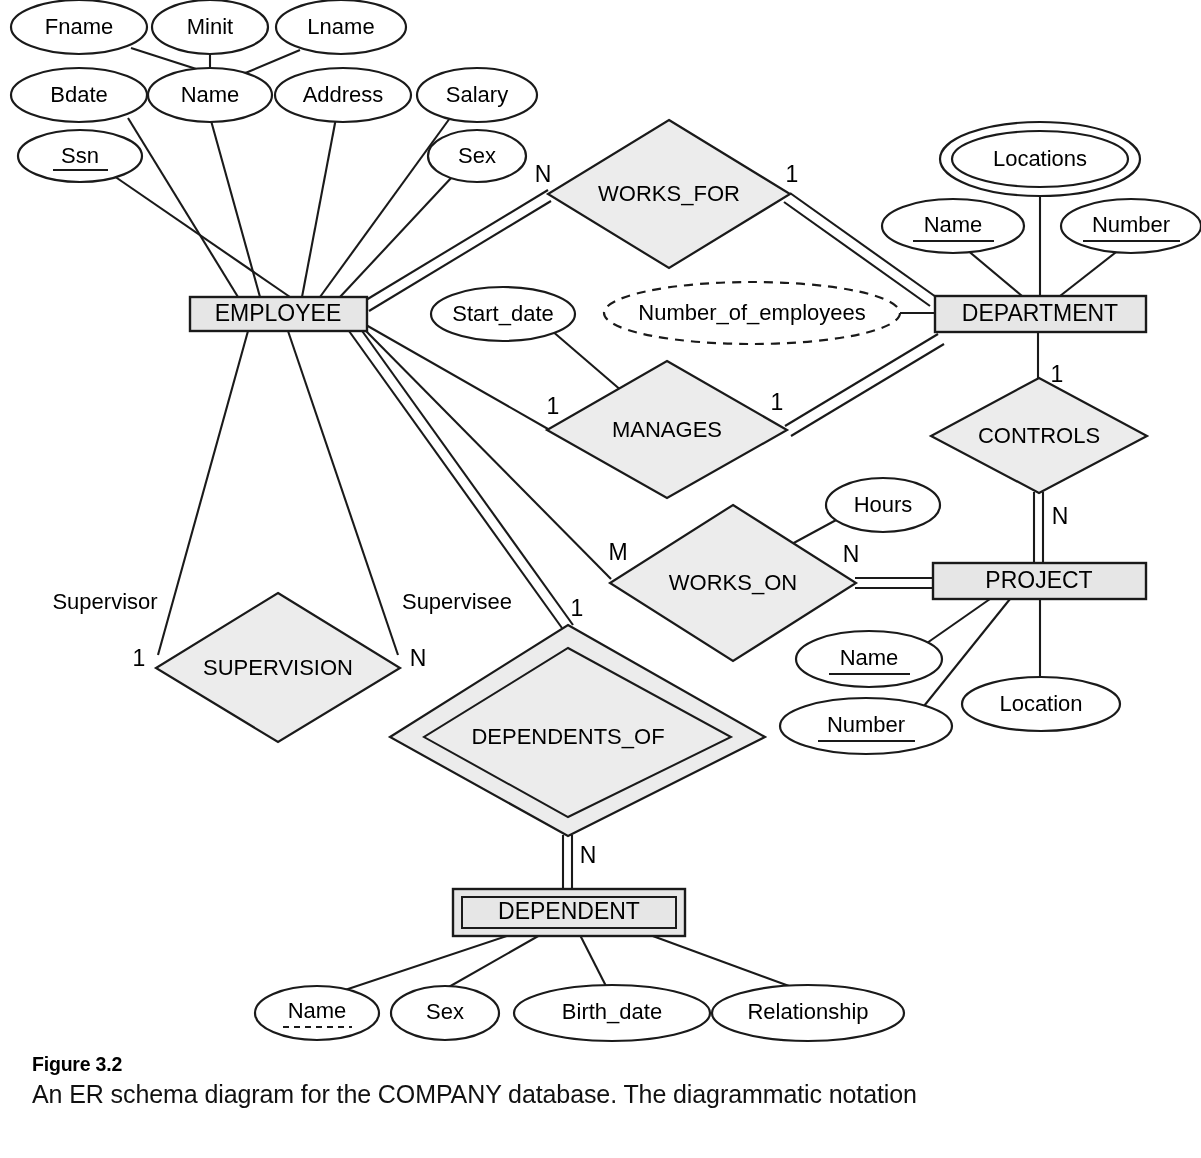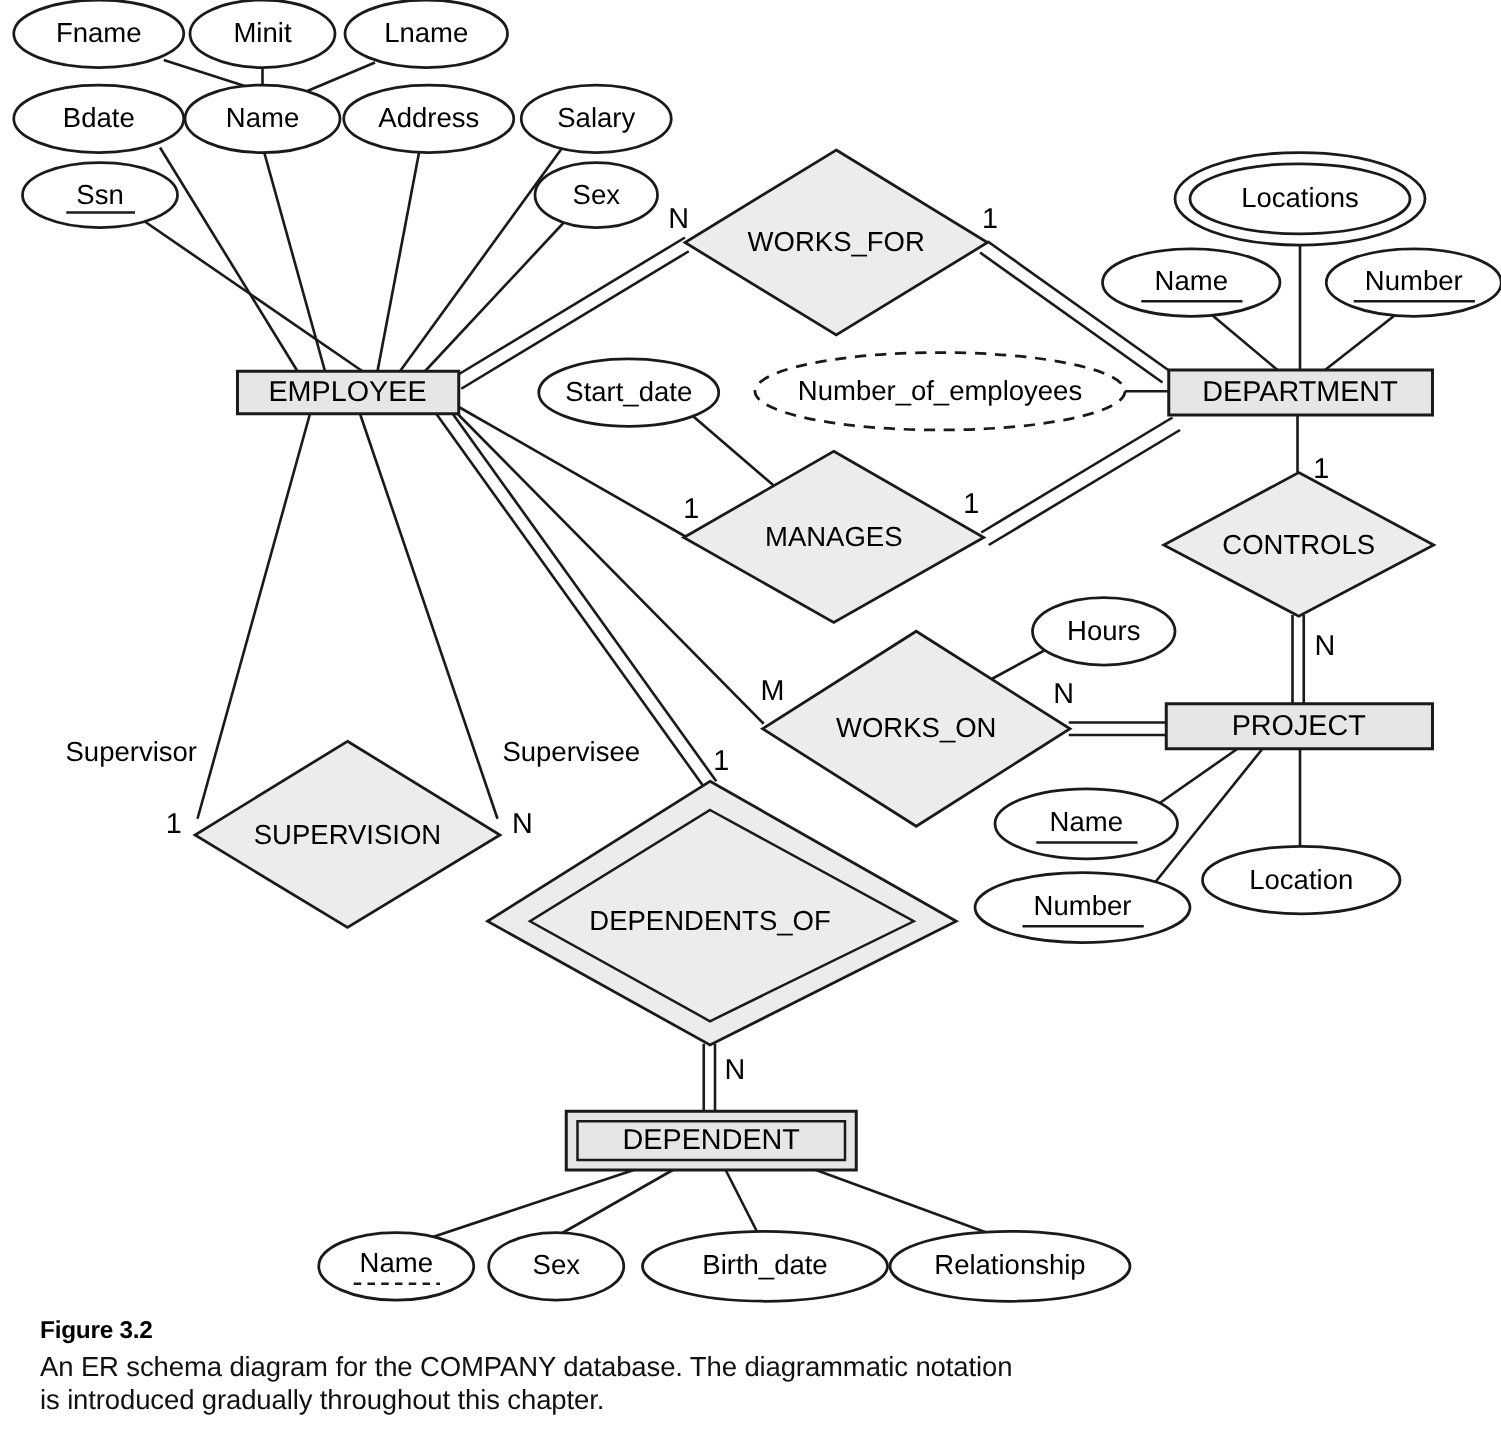--- a/index.html
+++ b/index.html
@@ -37,21 +37,21 @@
   .caption-title {
     font-family: "Liberation Sans", sans-serif;
     font-weight: bold;
     font-size: 19.5px;
     letter-spacing: -0.2px;
     margin: 0 0 5px 0;
     color: #000;
   }
   .caption-body {
     font-family: "Liberation Sans", sans-serif;
-    font-size: 22px;
+    font-size: 25px;
     line-height: 26px;
     margin: 0;
     color: #111;
     letter-spacing: -0.1px;
   }
   
   .ent-rect {
     fill: #e6e6e6;
     stroke: #1a1a1a;
     stroke-width: 2.4;
@@ -404,14 +404,13 @@
 
   <text class="t-role" x="105" y="603">Supervisor</text>
   <text class="t-role" x="457" y="603">Supervisee</text>
 
 </svg>
 </div>
 
 <div class="caption-block">
   <p class="caption-title">Figure 3.2</p>
   <p class="caption-body">An ER schema diagram for the COMPANY database. The diagrammatic notation</p>
-  <p class="caption-body">is introduced gradually throughout this chapter.</p>
 </div>
 
 </body></html>

